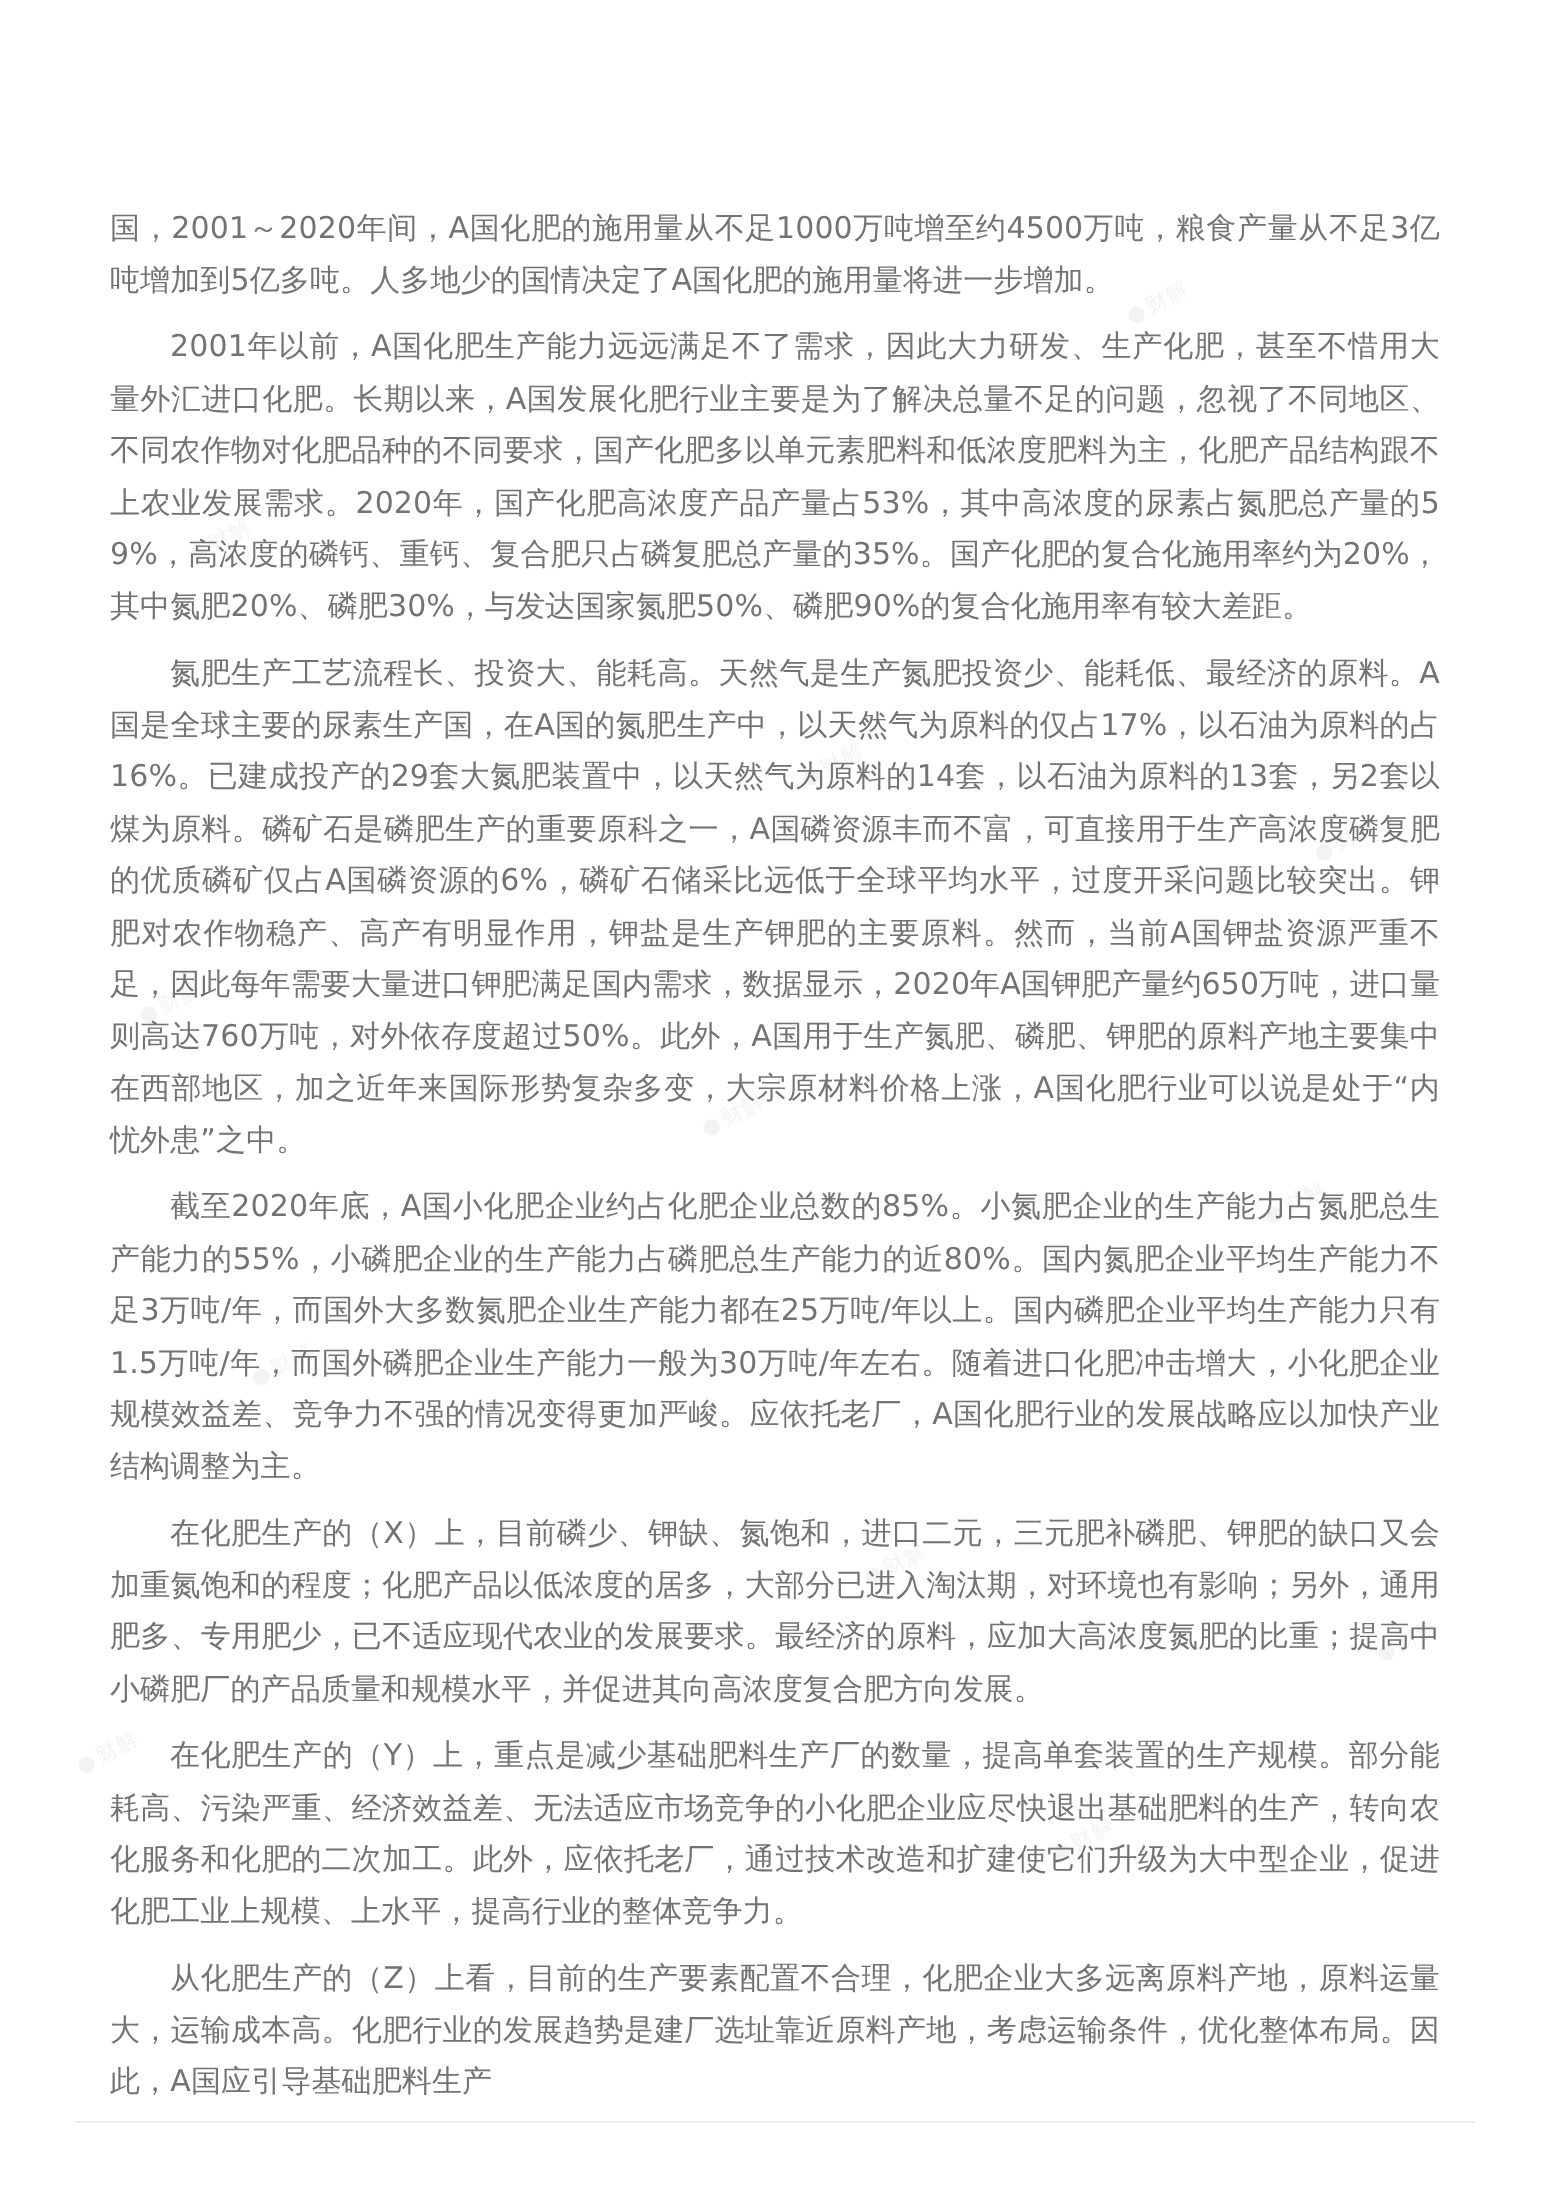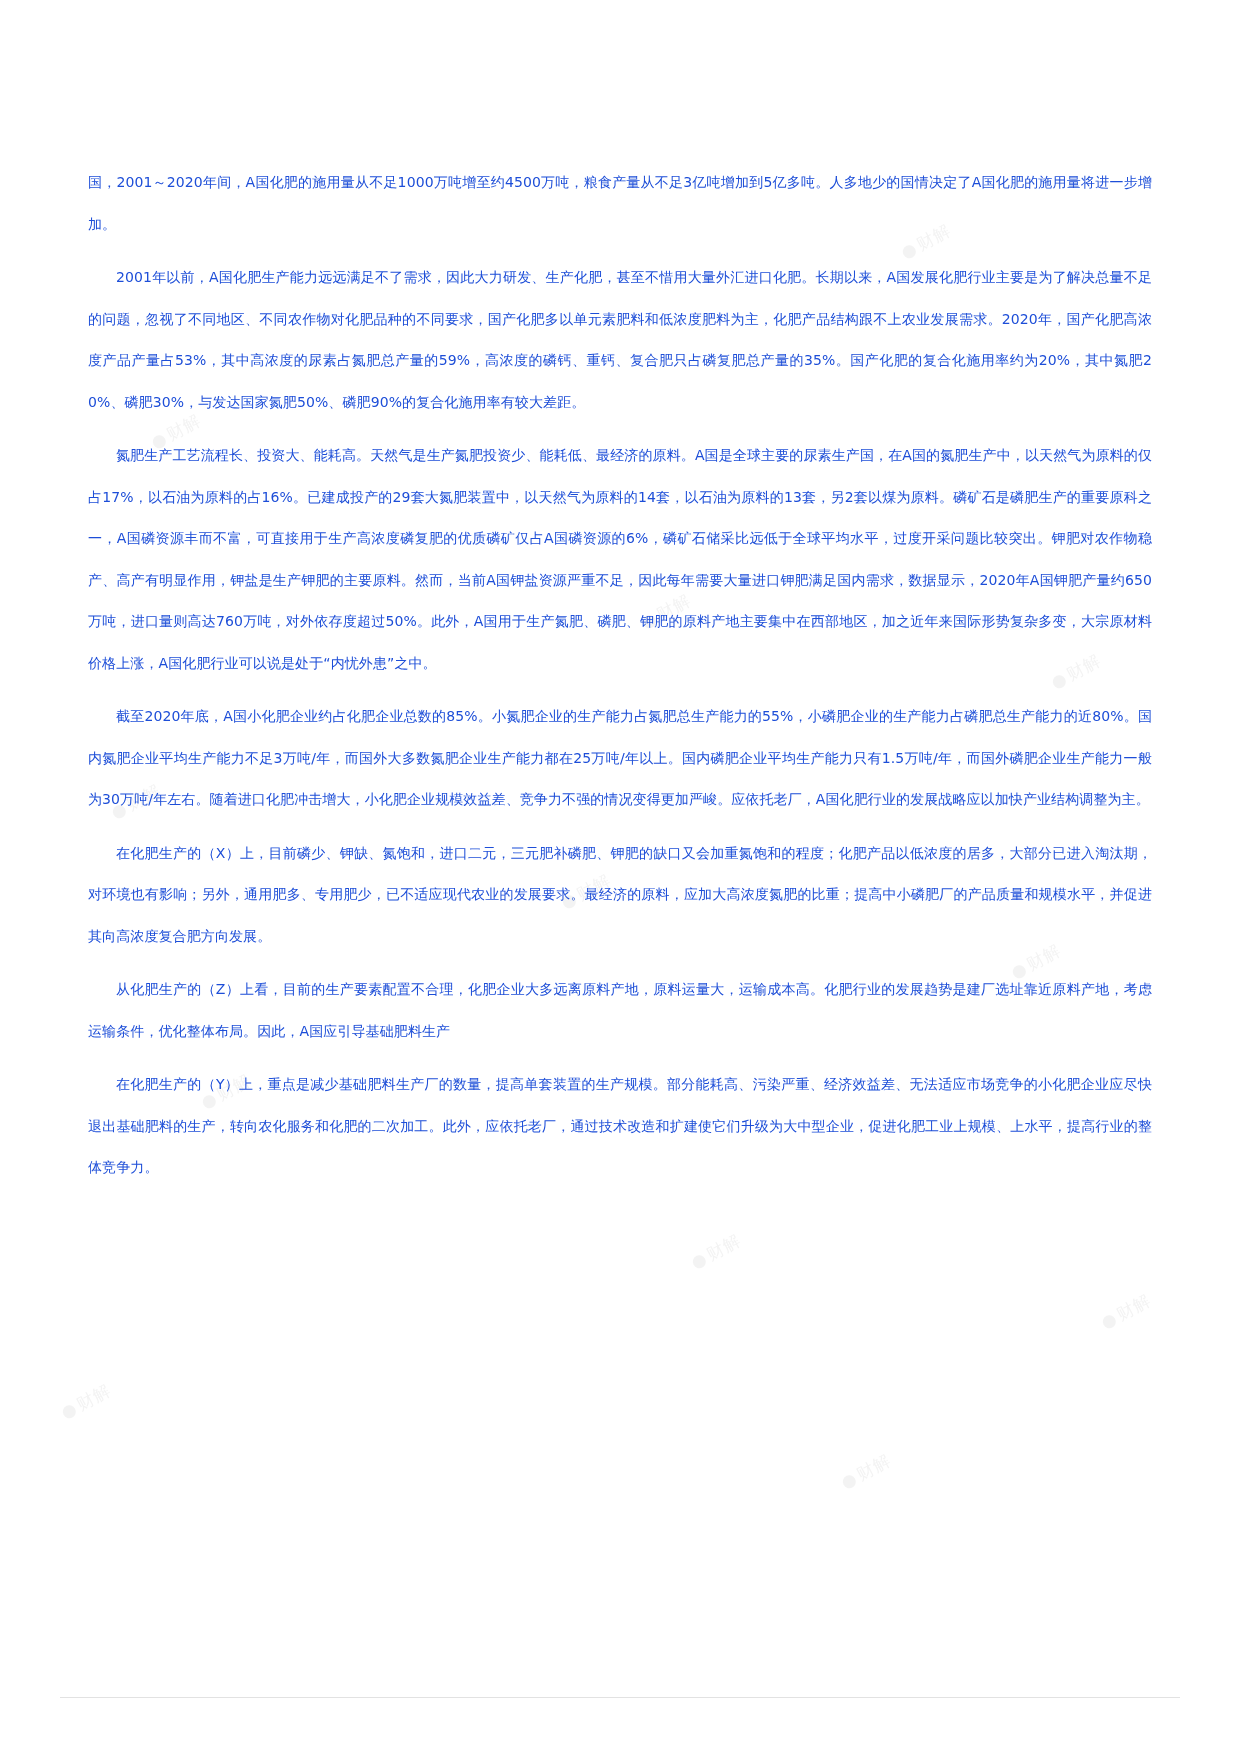--- a/index.html
+++ b/index.html
@@ -16,23 +16,23 @@
     overflow: hidden;
     font-family: "DejaVu Sans", "Liberation Sans", sans-serif;
   }
   .content {
     position: absolute;
     left: 88px;
     top: 162px;
     width: 1064px;
   }
   .para {
-    font-size: 14px;
+    font-size: 24px;
     line-height: 41.5px;
-    color: #1d4ed8;
+    color: #737373;
     text-align: justify;
     text-justify: inter-ideograph;
     margin: 0 0 0 0;
     letter-spacing: 0.1px;
     font-weight: 500;
     word-break: break-all;
   }
   .para.indent {
     text-indent: 2em;
     margin-top: 12px;
@@ -82,18 +82,18 @@
   <div class="watermark" style="left:1100px; top:1300px;"><span class="wm-dot"></span><span>财解</span></div>
   <div class="watermark" style="left:60px; top:1390px;"><span class="wm-dot"></span><span>财解</span></div>
   <div class="watermark" style="left:840px; top:1460px;"><span class="wm-dot"></span><span>财解</span></div>
 
   <div class="content">
     <p class="para">国，2001～2020年间，A国化肥的施用量从不足1000万吨增至约4500万吨，粮食产量从不足3亿吨增加到5亿多吨。人多地少的国情决定了A国化肥的施用量将进一步增加。</p>
     <p class="para indent">2001年以前，A国化肥生产能力远远满足不了需求，因此大力研发、生产化肥，甚至不惜用大量外汇进口化肥。长期以来，A国发展化肥行业主要是为了解决总量不足的问题，忽视了不同地区、不同农作物对化肥品种的不同要求，国产化肥多以单元素肥料和低浓度肥料为主，化肥产品结构跟不上农业发展需求。2020年，国产化肥高浓度产品产量占53%，其中高浓度的尿素占氮肥总产量的59%，高浓度的磷钙、重钙、复合肥只占磷复肥总产量的35%。国产化肥的复合化施用率约为20%，其中氮肥20%、磷肥30%，与发达国家氮肥50%、磷肥90%的复合化施用率有较大差距。</p>
     <p class="para indent">氮肥生产工艺流程长、投资大、能耗高。天然气是生产氮肥投资少、能耗低、最经济的原料。A国是全球主要的尿素生产国，在A国的氮肥生产中，以天然气为原料的仅占17%，以石油为原料的占16%。已建成投产的29套大氮肥装置中，以天然气为原料的14套，以石油为原料的13套，另2套以煤为原料。磷矿石是磷肥生产的重要原科之一，A国磷资源丰而不富，可直接用于生产高浓度磷复肥的优质磷矿仅占A国磷资源的6%，磷矿石储采比远低于全球平均水平，过度开采问题比较突出。钾肥对农作物稳产、高产有明显作用，钾盐是生产钾肥的主要原料。然而，当前A国钾盐资源严重不足，因此每年需要大量进口钾肥满足国内需求，数据显示，2020年A国钾肥产量约650万吨，进口量则高达760万吨，对外依存度超过50%。此外，A国用于生产氮肥、磷肥、钾肥的原料产地主要集中在西部地区，加之近年来国际形势复杂多变，大宗原材料价格上涨，A国化肥行业可以说是处于“内忧外患”之中。</p>
     <p class="para indent">截至2020年底，A国小化肥企业约占化肥企业总数的85%。小氮肥企业的生产能力占氮肥总生产能力的55%，小磷肥企业的生产能力占磷肥总生产能力的近80%。国内氮肥企业平均生产能力不足3万吨/年，而国外大多数氮肥企业生产能力都在25万吨/年以上。国内磷肥企业平均生产能力只有1.5万吨/年，而国外磷肥企业生产能力一般为30万吨/年左右。随着进口化肥冲击增大，小化肥企业规模效益差、竞争力不强的情况变得更加严峻。应依托老厂，A国化肥行业的发展战略应以加快产业结构调整为主。</p>
     <p class="para indent">在化肥生产的（X）上，目前磷少、钾缺、氮饱和，进口二元，三元肥补磷肥、钾肥的缺口又会加重氮饱和的程度；化肥产品以低浓度的居多，大部分已进入淘汰期，对环境也有影响；另外，通用肥多、专用肥少，已不适应现代农业的发展要求。最经济的原料，应加大高浓度氮肥的比重；提高中小磷肥厂的产品质量和规模水平，并促进其向高浓度复合肥方向发展。</p>
+    <p class="para indent">在化肥生产的（Y）上，重点是减少基础肥料生产厂的数量，提高单套装置的生产规模。部分能耗高、污染严重、经济效益差、无法适应市场竞争的小化肥企业应尽快退出基础肥料的生产，转向农化服务和化肥的二次加工。此外，应依托老厂，通过技术改造和扩建使它们升级为大中型企业，促进化肥工业上规模、上水平，提高行业的整体竞争力。</p>
     <p class="para indent">从化肥生产的（Z）上看，目前的生产要素配置不合理，化肥企业大多远离原料产地，原料运量大，运输成本高。化肥行业的发展趋势是建厂选址靠近原料产地，考虑运输条件，优化整体布局。因此，A国应引导基础肥料生产</p>
-    <p class="para indent">在化肥生产的（Y）上，重点是减少基础肥料生产厂的数量，提高单套装置的生产规模。部分能耗高、污染严重、经济效益差、无法适应市场竞争的小化肥企业应尽快退出基础肥料的生产，转向农化服务和化肥的二次加工。此外，应依托老厂，通过技术改造和扩建使它们升级为大中型企业，促进化肥工业上规模、上水平，提高行业的整体竞争力。</p>
   </div>
 
   <div class="bottom-rule"></div>
 </div>
 
 </body></html>

